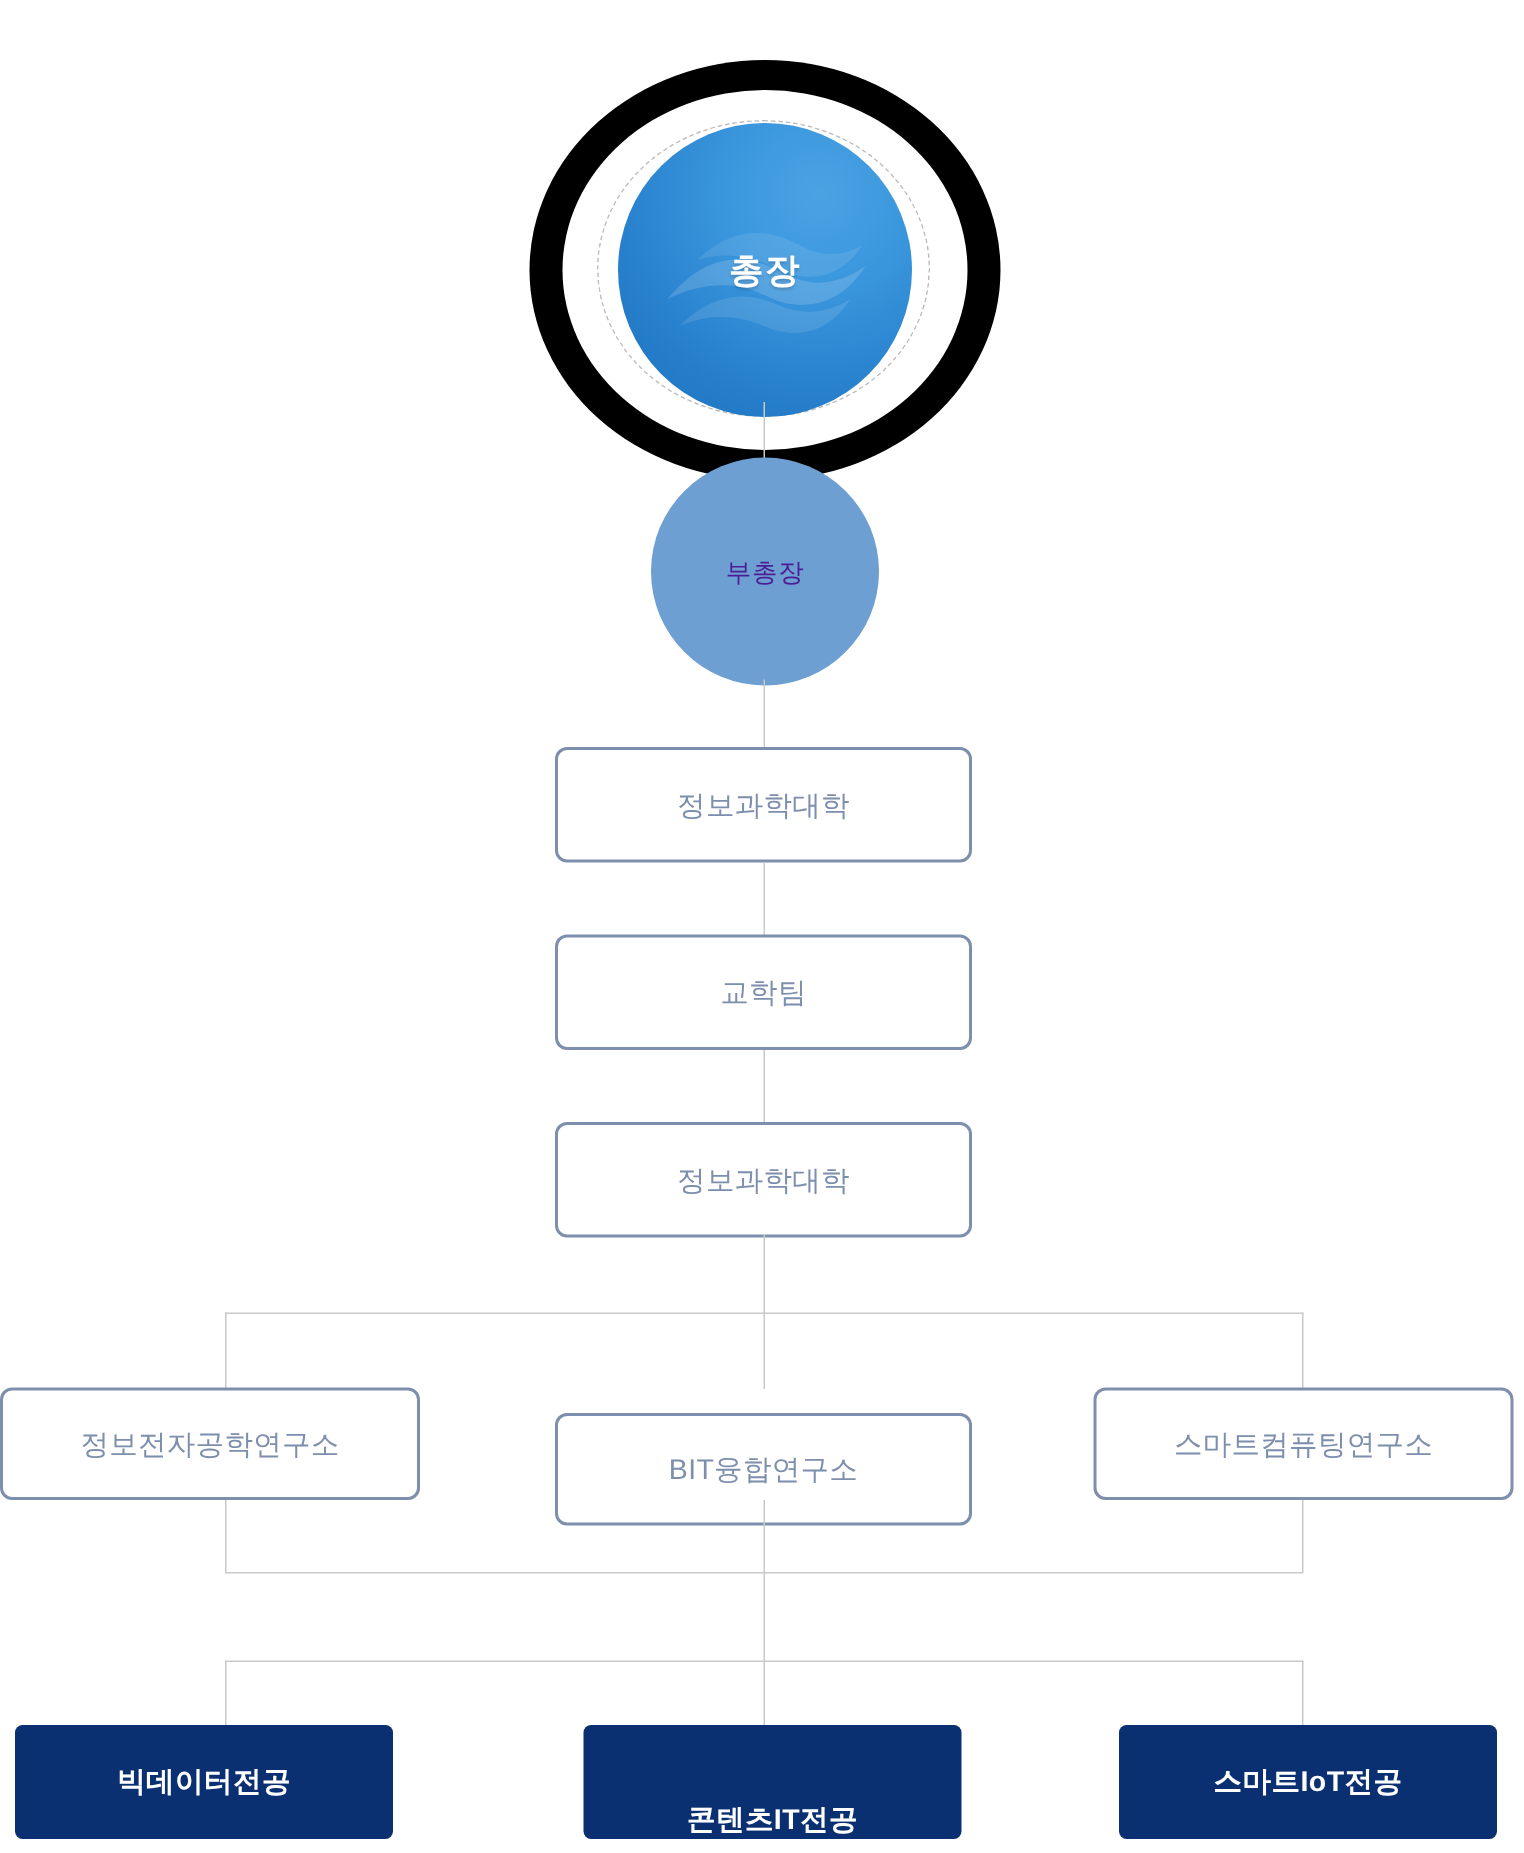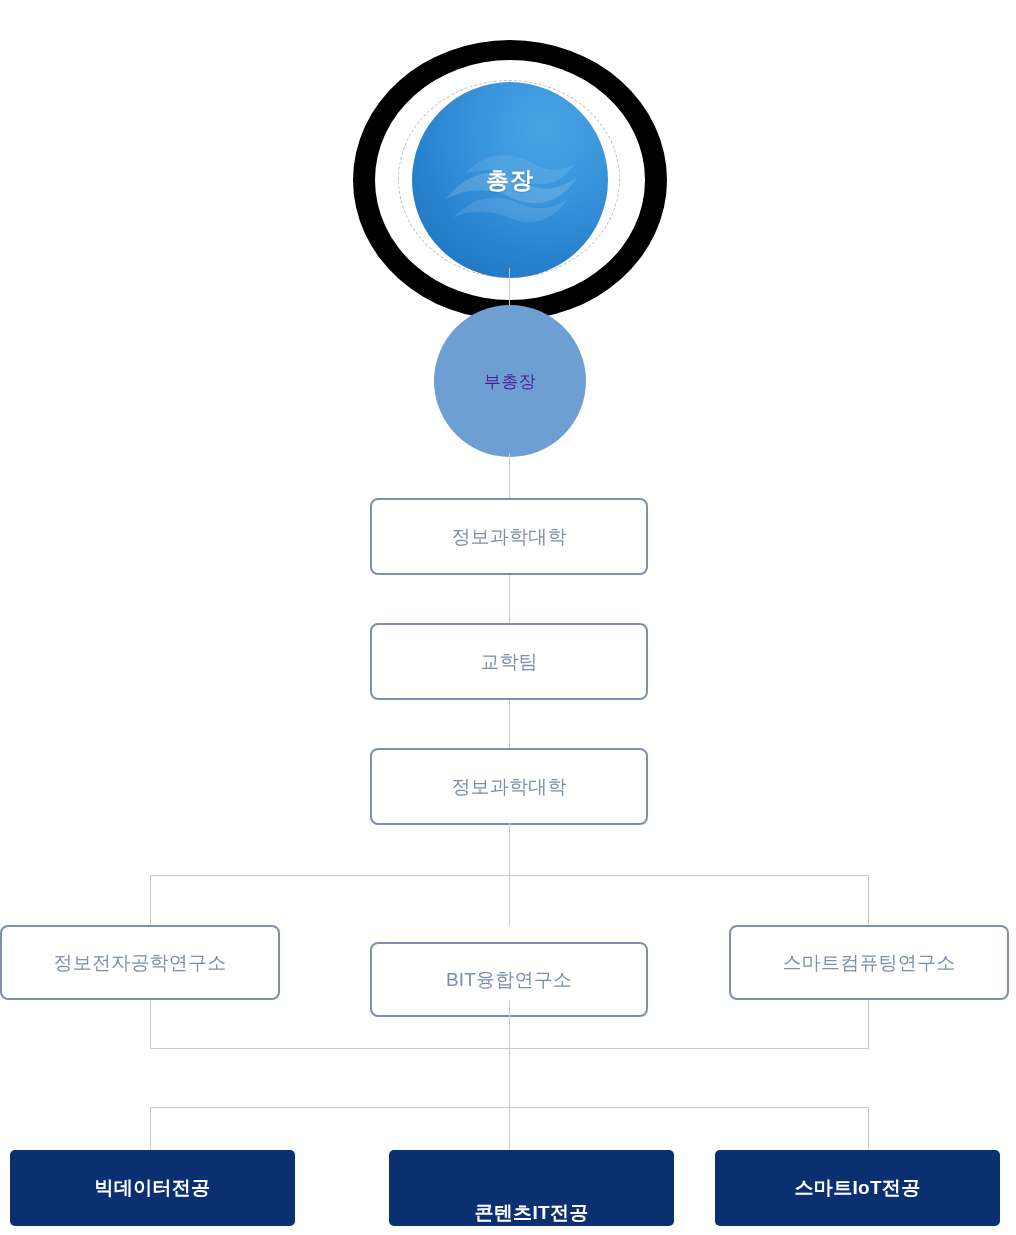--- a/index.html
+++ b/index.html
@@ -148,36 +148,36 @@
   }
   .inst-0 { left: 0; }
   .inst-1 { left: 370px; width: 278px; margin-top: 17px; }
   .inst-2 { left: 729px; }
 
   
   .box-major {
     position: absolute;
     box-sizing: border-box;
     top: 1150px;
-    width: 285px;
+    width: 252px;
     height: 76px;
     background: #0b3072;
     border-radius: 5px;
     display: flex;
     align-items: center;
     justify-content: center;
     color: #ffffff;
     font-size: 19px;
     font-weight: bold;
     letter-spacing: 0.3px;
     white-space: nowrap;
   }
   .major-0 { left: 10px; }
   .major-1 { left: 389px; align-items: flex-end; }
-  .major-2 { left: 715px; text-align: center; }
+  .major-2 { left: 746px; text-align: center; }
 </style>
 </head>
 <body>
 
 <div id="org-chart">
 
   <div class="president-wrap">
     <div class="ring-black"></div>
     <div class="ring-white"></div>
     <div class="ring-dashed"></div>

